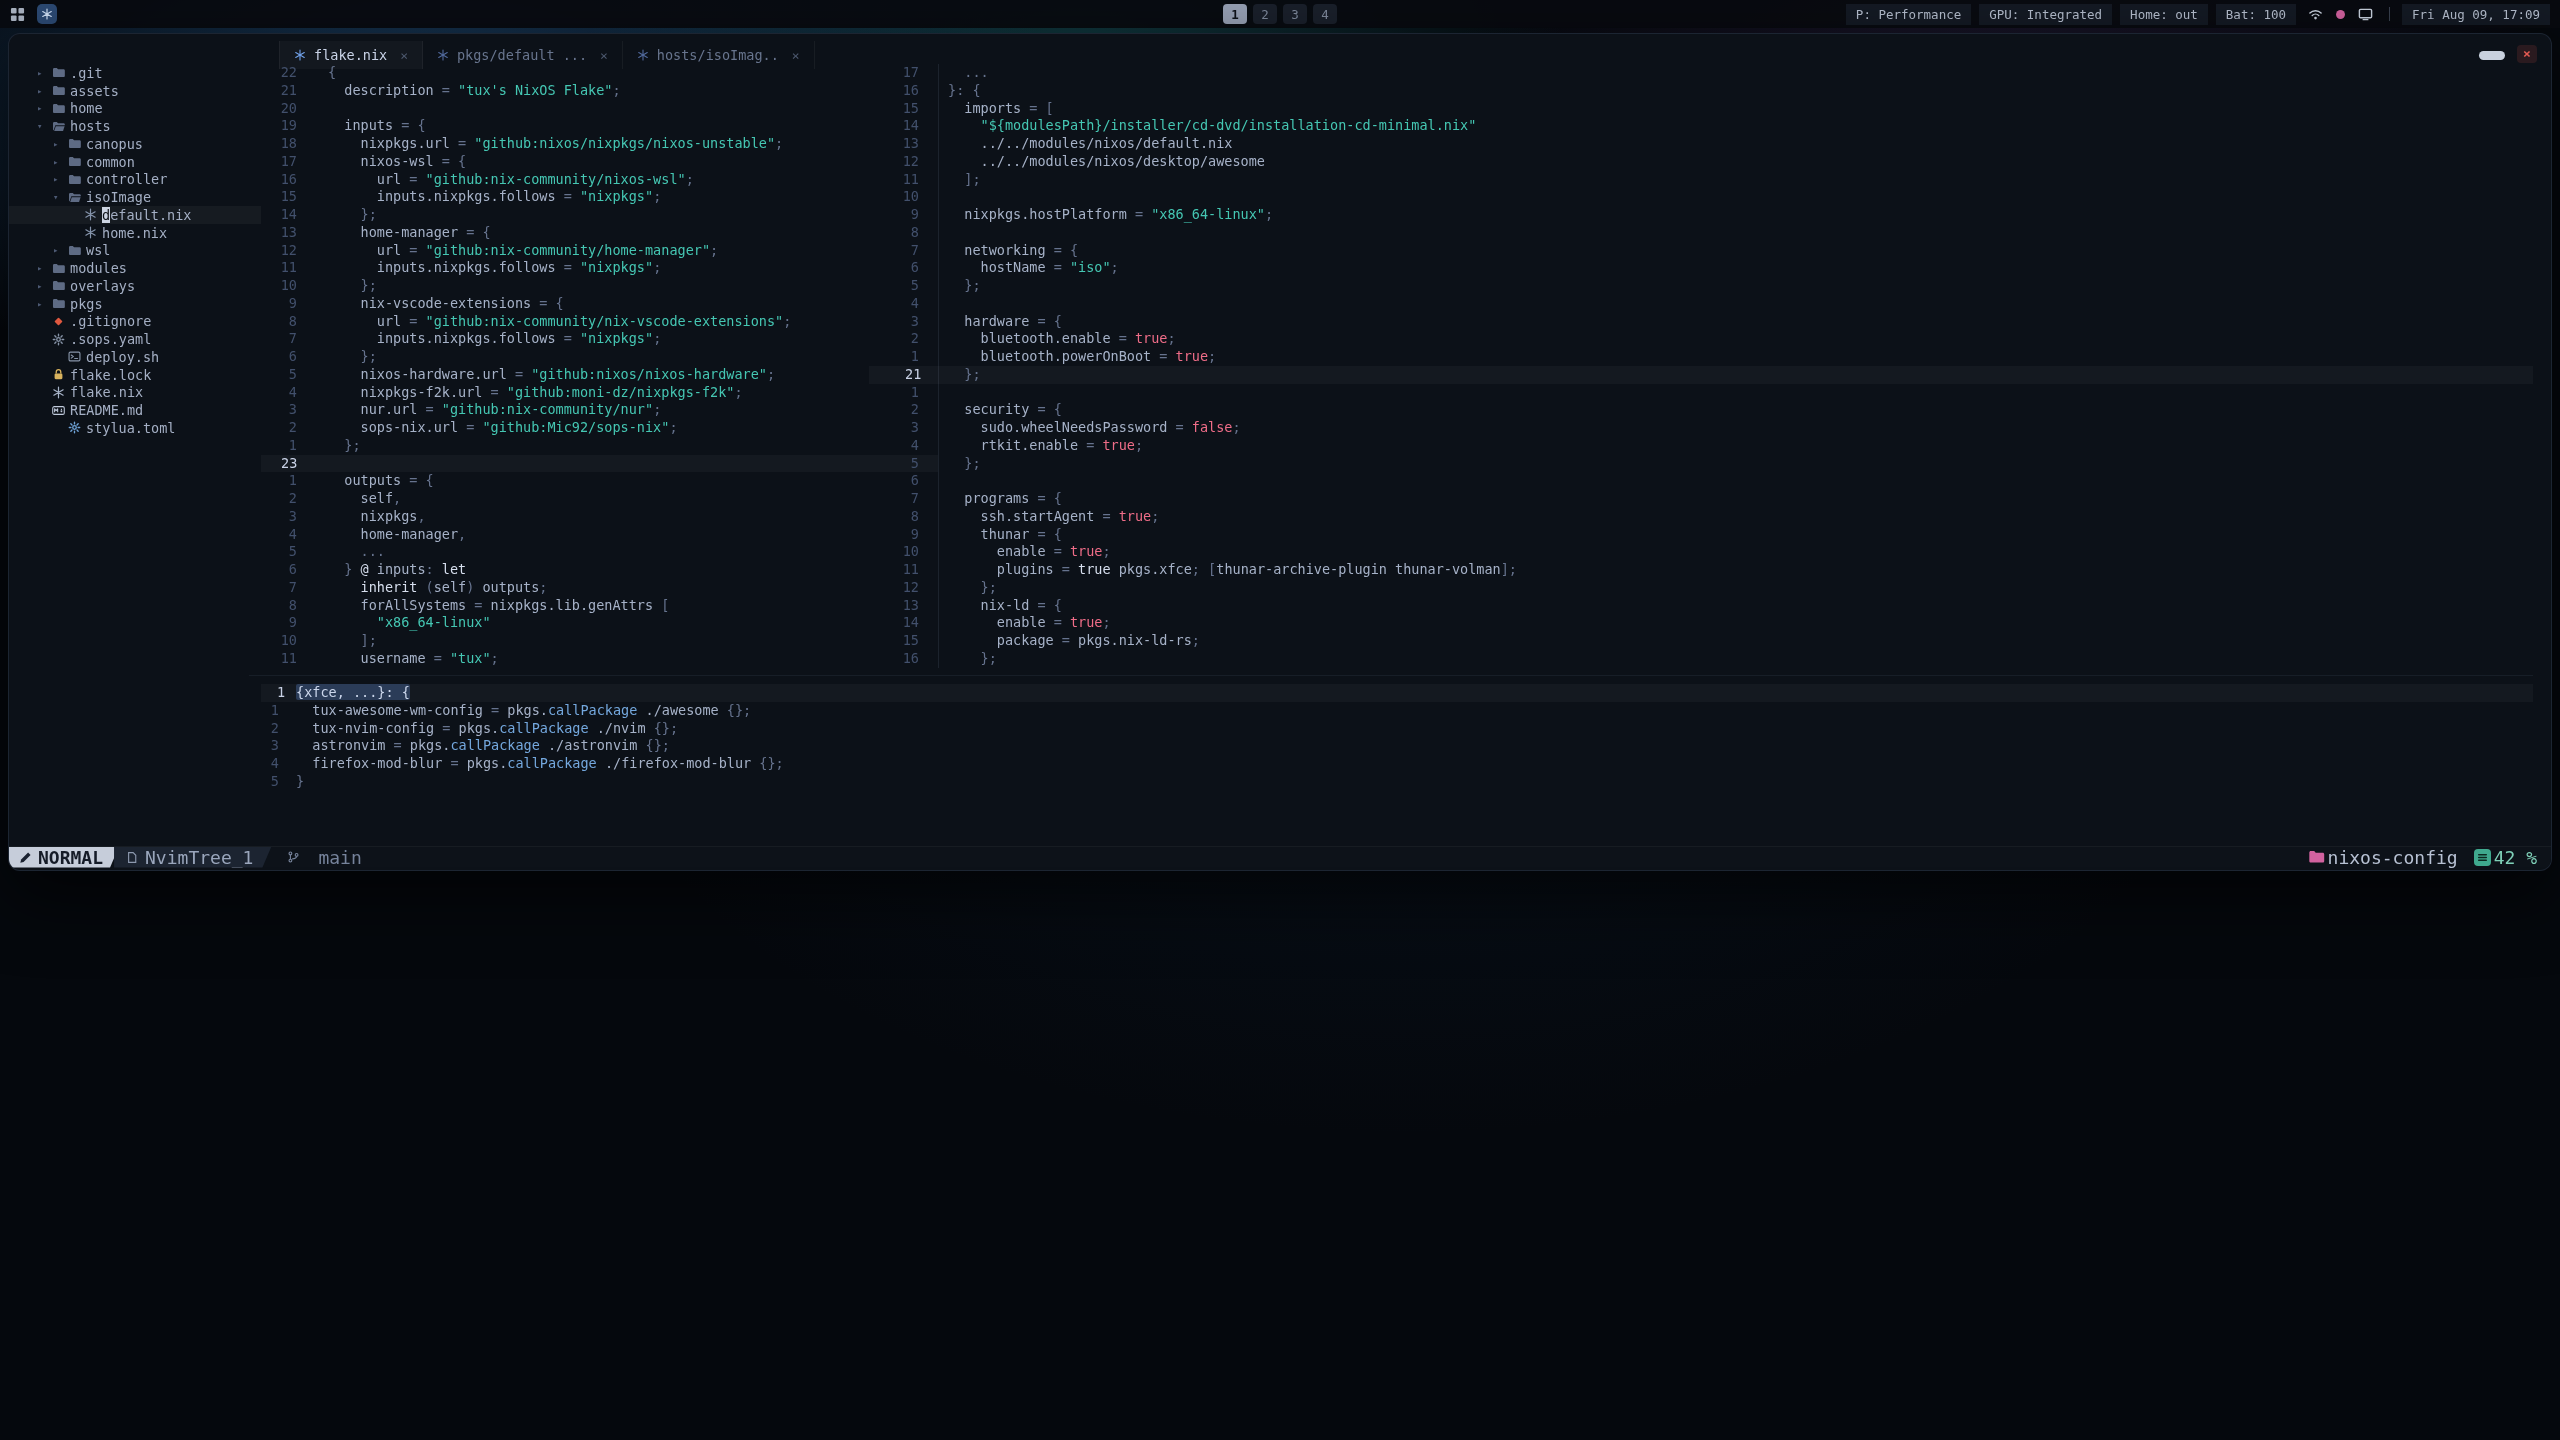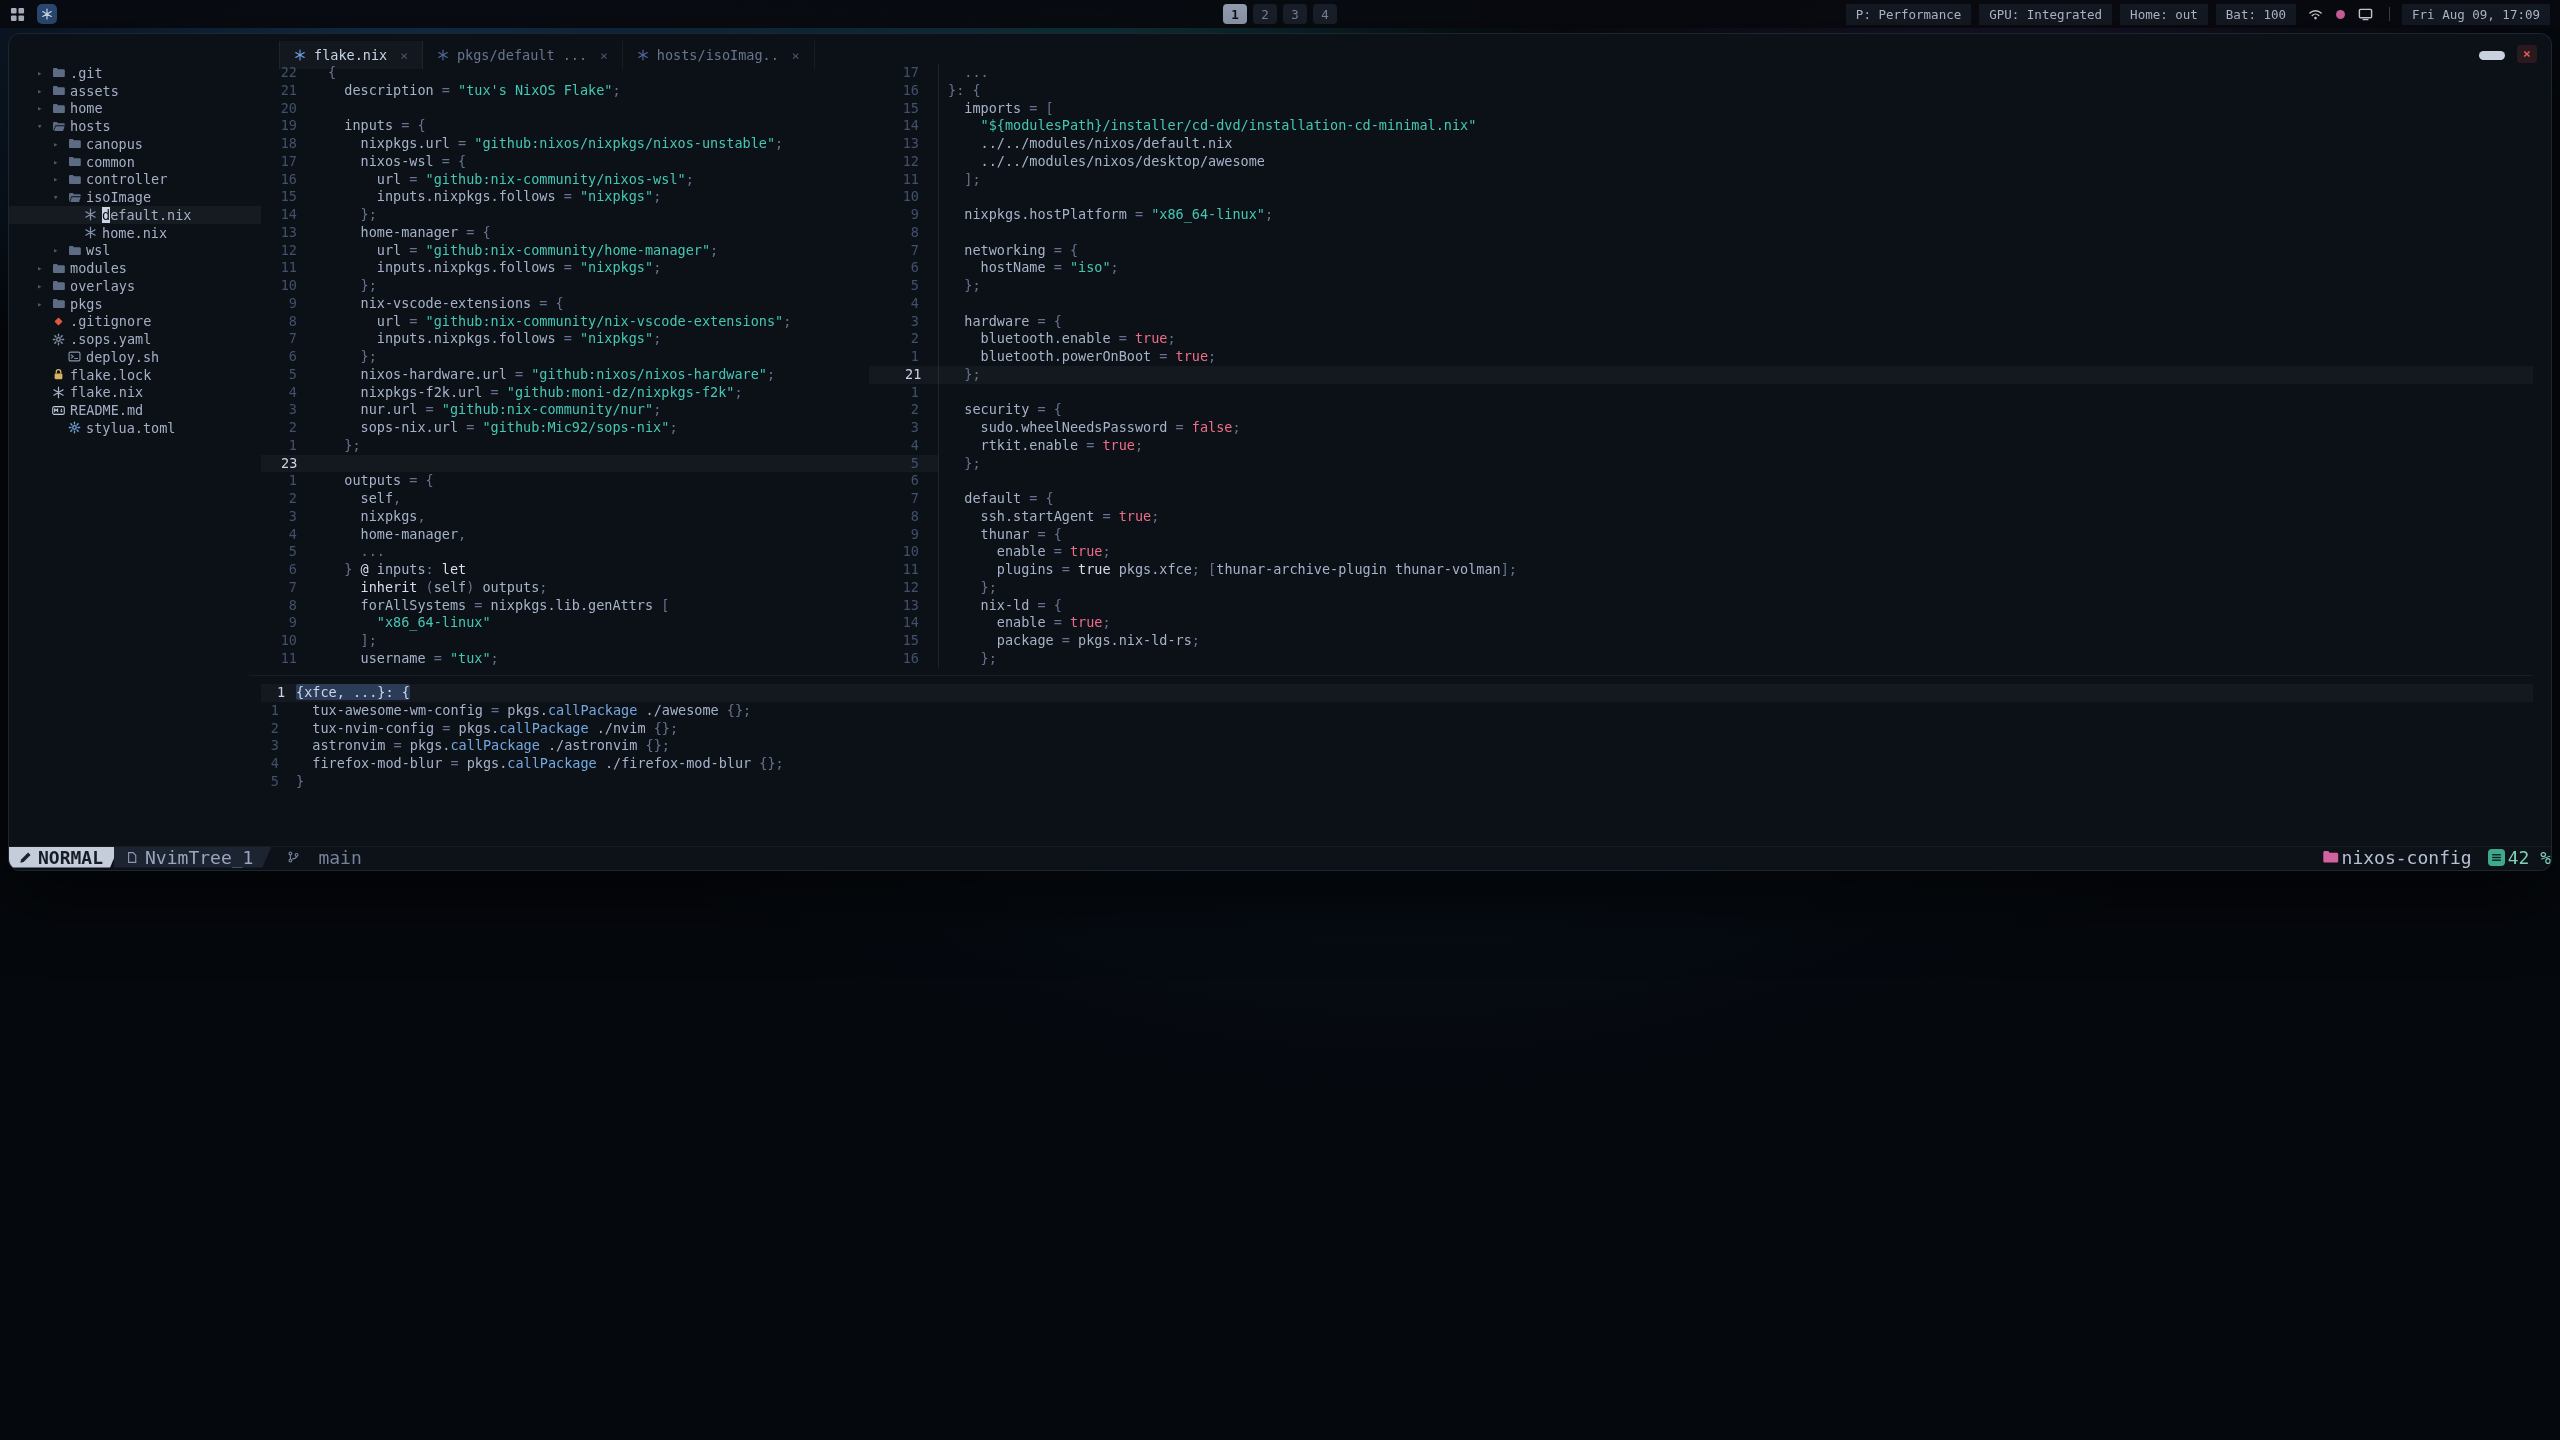--- a/index.html
+++ b/index.html
@@ -69,21 +69,21 @@
   .hrule{position:absolute;left:240px;top:641px;width:2284px;height:1px;background:rgba(130,150,180,.10);}
   
   #statusline{position:absolute;left:0;right:0;top:812px;height:21px;background:#0d1219;border-top:1px solid rgba(255,255,255,.045);
     display:flex;align-items:center;justify-content:space-between;font-size:18px;}
   .sl-left,.sl-right{display:flex;align-items:center;height:21px;}
   #mode-chip{background:#c6cdda;color:#151b27;font-weight:bold;display:flex;align-items:center;gap:6px;
     padding:0 16px 0 10px;height:21px;clip-path:polygon(0 0,100% 0,calc(100% - 9px) 100%,0 100%);}
   #buf-chip{background:#1c2431;color:#9aa6bc;display:flex;align-items:center;gap:7px;margin-left:-5px;
     padding:0 18px 0 12px;height:21px;clip-path:polygon(0 0,100% 0,calc(100% - 9px) 100%,0 100%);}
   #branch{display:flex;align-items:center;gap:18px;margin-left:16px;color:#76839b;}
-  .sl-right{gap:3px;justify-content:flex-end;}
+  .sl-right{gap:3px;padding-right:14px;justify-content:flex-end;}
   #pct-icon{width:17px;height:17px;border-radius:4px;background:#3fa98e;display:flex;align-items:center;justify-content:center;}
   #pct-text{color:#7fd0b8;}
   #repo-text{color:#b7c1d3;}
   .gap18{width:10px;}
 </style>
 </head>
 <body>
 
 <div id="topbar">
   <div class="tb-left">
@@ -501,21 +501,21 @@
       <div class="cl">
         <span class="num">5</span>
         <span class="code"><span class="sg-p">  };</span></span>
       </div>
       <div class="cl">
         <span class="num">6</span>
         <span class="code"></span>
       </div>
       <div class="cl">
         <span class="num">7</span>
-        <span class="code"><span class="sg-t">  default</span><span class="sg-p"> = {</span></span>
+        <span class="code"><span class="sg-t">  programs</span><span class="sg-p"> = {</span></span>
       </div>
       <div class="cl">
         <span class="num">8</span>
         <span class="code"><span class="sg-t">    ssh.startAgent</span><span class="sg-p"> = </span><span class="sg-b">true</span><span class="sg-p">;</span></span>
       </div>
       <div class="cl">
         <span class="num">9</span>
         <span class="code"><span class="sg-t">    thunar</span><span class="sg-p"> = {</span></span>
       </div>
       <div class="cl">

